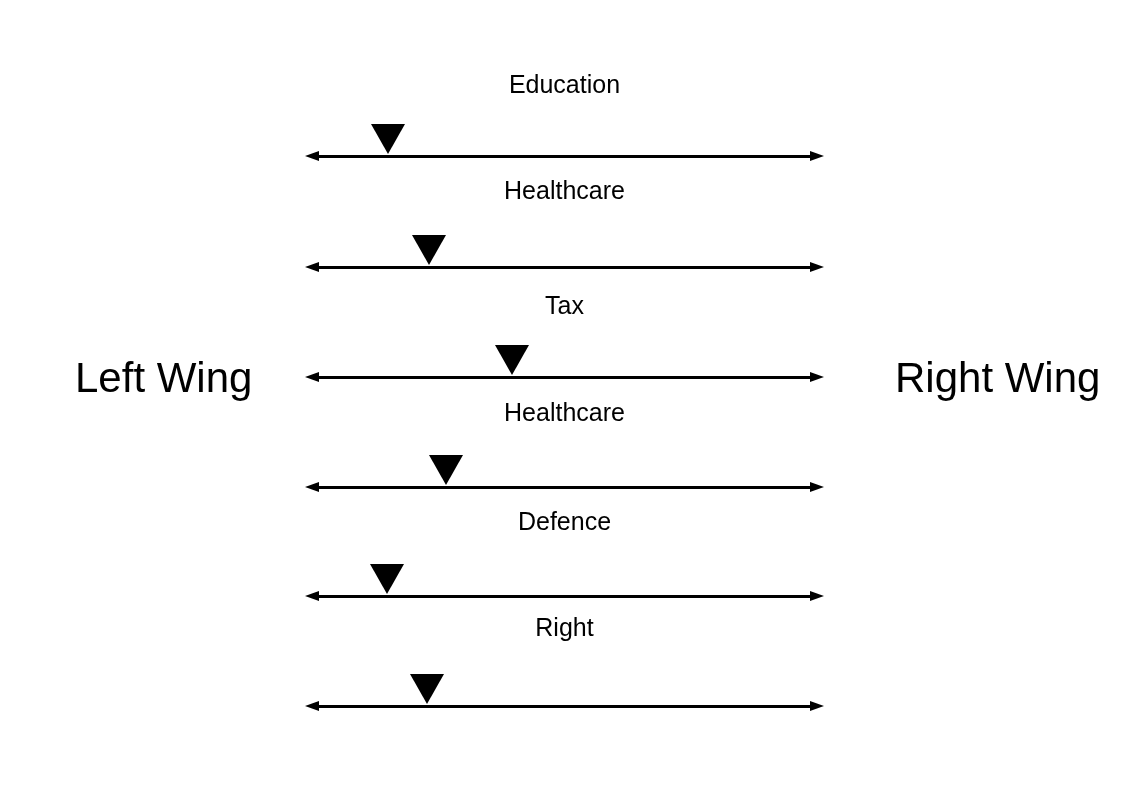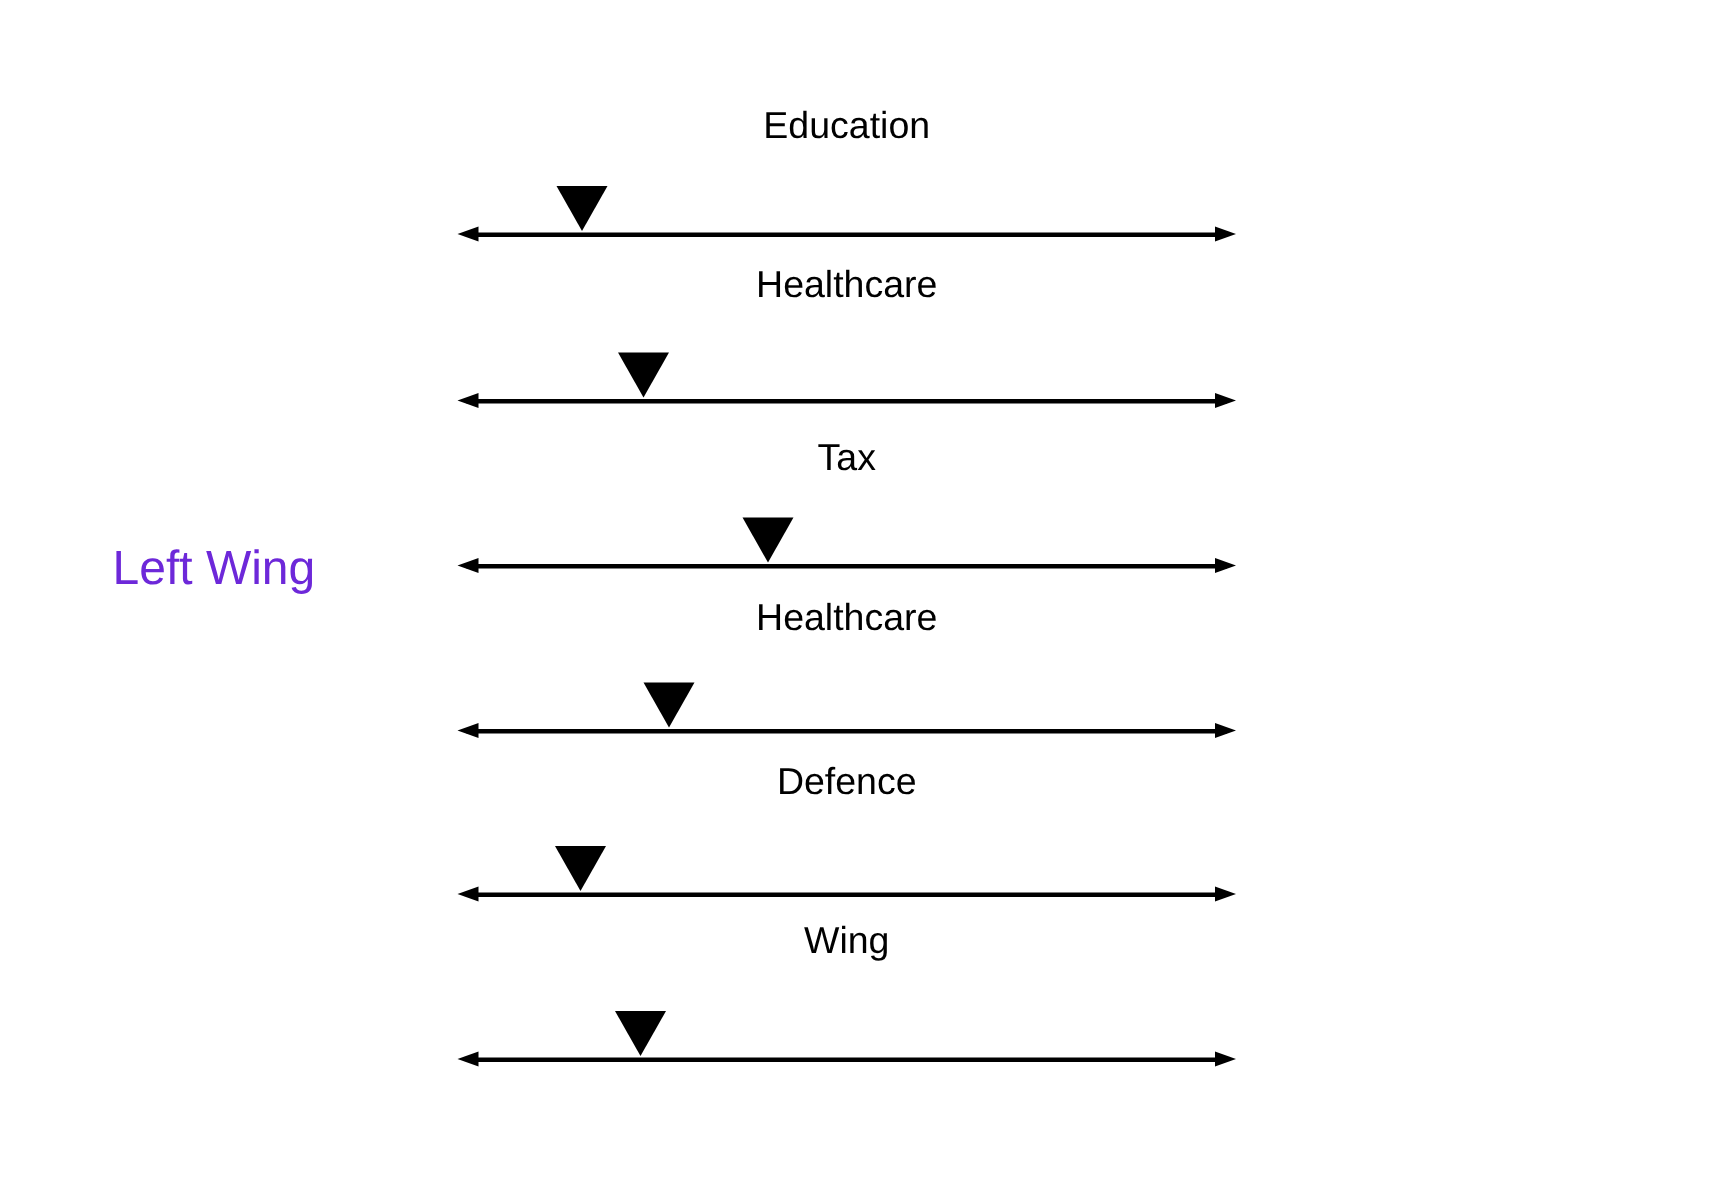--- a/index.html
+++ b/index.html
@@ -12,24 +12,24 @@
     width: 1148px;
     height: 798px;
     background: #ffffff;
     font-family: "Liberation Sans", sans-serif;
     color: #000000;
     overflow: hidden;
   }
   .wing-label {
     position: absolute;
     top: 357px;
-    font-size: 32px;
+    font-size: 42px;
     line-height: 42px;
     font-weight: 400;
-    color: #6d28d9;
+    color: #000000;
     white-space: nowrap;
   }
   .wing-label.left  { left: 75px; }
   .wing-label.right { left: 895px; }
 
   .row {
     position: absolute;
     left: 305px;
     top: 0;
     width: 519px;
@@ -89,20 +89,21 @@
     border-top: 30px solid #000000;
   }
 </style>
 </head>
 <body>
 
 <div class="canvas">
 
   <div class="wing-label left">Left Wing</div>
 
+  <div class="wing-label right">Right Wing</div>
 
   <div class="row" style="--label-top:70px; --line-top:155px;">
     <div class="row-label">Education</div>
     <div class="track">
       <div class="scale-line"></div>
       <div class="arrowhead left"></div>
       <div class="arrowhead right"></div>
       <div class="marker" style="left: 16%;"></div>
     </div>
   </div>
@@ -141,21 +142,21 @@
     <div class="row-label">Defence</div>
     <div class="track">
       <div class="scale-line"></div>
       <div class="arrowhead left"></div>
       <div class="arrowhead right"></div>
       <div class="marker" style="left: 15.8%;"></div>
     </div>
   </div>
 
   <div class="row" style="--label-top:613px; --line-top:705px;">
-    <div class="row-label">Wing</div>
+    <div class="row-label">Right</div>
     <div class="track">
       <div class="scale-line"></div>
       <div class="arrowhead left"></div>
       <div class="arrowhead right"></div>
       <div class="marker" style="left: 23.5%;"></div>
     </div>
   </div>
 
 </div>
 

